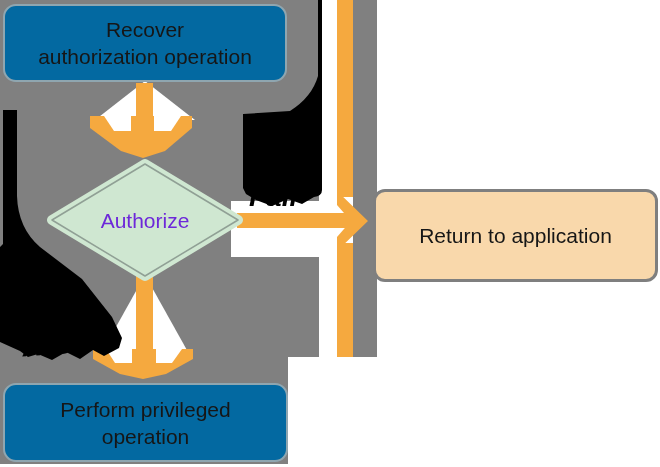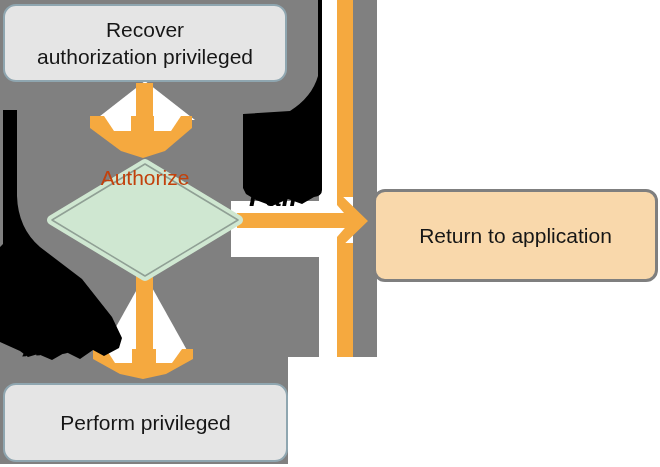--- a/index.html
+++ b/index.html
@@ -8,41 +8,42 @@
     width: 660px;
     height: 467px;
     overflow: hidden;
     font-family: "Liberation Sans", sans-serif;
     background: #ffffff;
   }
   .stage svg { position: absolute; left: 0; top: 0; }
   .label {
     position: absolute;
     display: flex;
+    align-items: center;
     justify-content: center;
     text-align: center;
-    color: #c2410c;
+    color: #6d28d9;
     z-index: 5;
   }
   .node-label { font-size: 21px; line-height: 27px; }
   .box {
     position: absolute;
     box-sizing: border-box;
     z-index: 4;
     display: flex;
     flex-direction: column;
     align-items: center;
     justify-content: center;
     text-align: center;
     color: #161616;
     font-size: 21px;
     line-height: 27px;
   }
   .box-blue {
-    background: #e5e5e5;
+    background: #0369a1;
     border: 2px solid #8fa6b0;
     border-radius: 13px;
     text-align: right;
   }
   .box-peach {
     background: #f9d8ab;
     border: 3px solid #7f7f7f;
     border-radius: 12px;
   }
   .edge-label {
@@ -94,31 +95,32 @@
     <path d="M318,0 L322,0 L322,190 Q322,196 314,197 L302,204 L288,199 L272,206
              L256,200 L246,194 L243,188 L243,114 L290,111 Q312,97 318,76 Z" fill="#000000"></path>
 
     <path d="M3,110 L17,110 L17,196 Q18,228 40,247 L82,279 L112,317 L122,338 L119,348
              L104,356 L93,350 L80,359 L66,352 L52,360 L38,354 L28,357 L20,351
              L0,342 L0,247 L3,244 Z" fill="#000000"></path>
   </svg>
 
   <div class="box box-blue" style="left:3px; top:4px; width:284px; height:78px;">
     <span>Recover</span>
-    <span>authorization privileged</span>
+    <span>authorization operation</span>
   </div>
 
   <div class="label node-label" style="left:52px; top:164px; width:186px; height:112px;">
     <span>Authorize</span>
   </div>
 
   <div class="box box-peach" style="left:373px; top:189px; width:285px; height:93px;">
     <span>Return to application</span>
   </div>
 
   <div class="box box-blue" style="left:3px; top:383px; width:285px; height:79px;">
     <span>Perform privileged</span>
+    <span>operation</span>
   </div>
 
   <div class="edge-label edge-fail">Fail</div>
   <div class="edge-label edge-allow">Allow</div>
 
 </div>
 
 </body></html>

